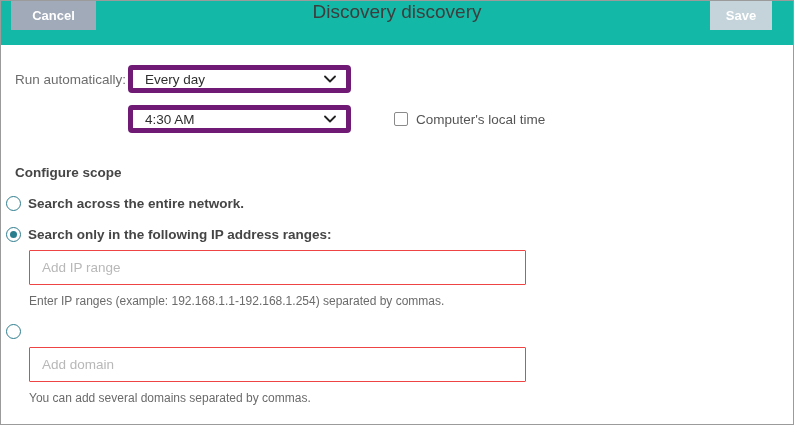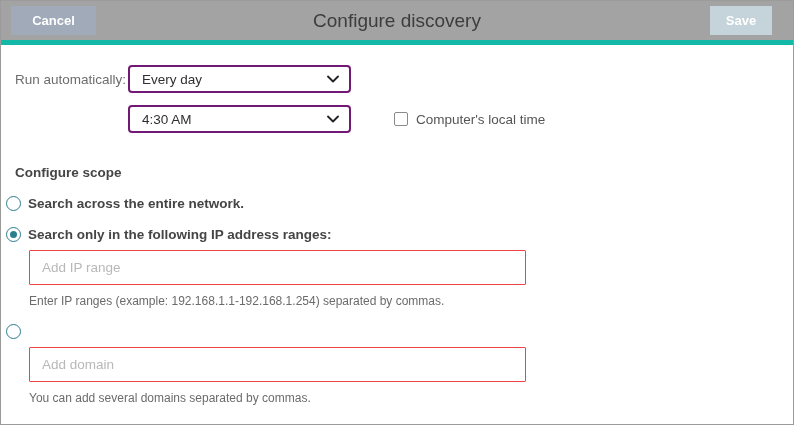--- a/index.html
+++ b/index.html
@@ -15,24 +15,23 @@
     border: 1px solid #9b9b9b;
     background: #ffffff;
     display: flex;
     flex-direction: column;
     overflow: hidden;
   }
   
   .header {
     height: 44px;
     flex: 0 0 44px;
-    background: #a3a3a3;
+    background: #14b8a6;
     border-bottom: 5px solid #14b8a6;
     display: flex;
-    align-items: center;
     position: relative;
     padding: 0 10px;
   }
   .btn {
     border: none;
     color: #ffffff;
     font-weight: bold;
     font-size: 13px;
     font-family: inherit;
     height: 29px;
@@ -72,21 +71,21 @@
   .sched-row + .sched-row { margin-top: 12px; }
   .run-label {
     width: 113px;
     color: #6d6d6d;
     font-size: 13.5px;
   }
   .sched-row.indent { margin-left: 113px; gap: 33px; }
   .select-box {
     width: 223px;
     height: 28px;
-    border: 2px solid #701a75;
+    border: 5px solid #701a75;
     border-radius: 4px;
     background: #ffffff;
     display: flex;
     align-items: center;
     justify-content: space-between;
     padding: 0 10px 0 12px;
     font-size: 13.5px;
     color: #2f2f2f;
     cursor: pointer;
   }
@@ -167,21 +166,21 @@
     font-size: 12px;
   }
 </style>
 </head>
 <body>
 
 <div class="dialog">
 
   <div class="header">
     <button class="btn btn-cancel">Cancel</button>
-    <div class="header-title">Configure discovery</div>
+    <div class="header-title">Discovery discovery</div>
     <button class="btn btn-save">Save</button>
   </div>
 
   <div class="body">
 
     <div class="sched-row">
       <span class="run-label">Run automatically:</span>
       <div class="select-box">
         <span>Every day</span>
         <span class="chevron">

